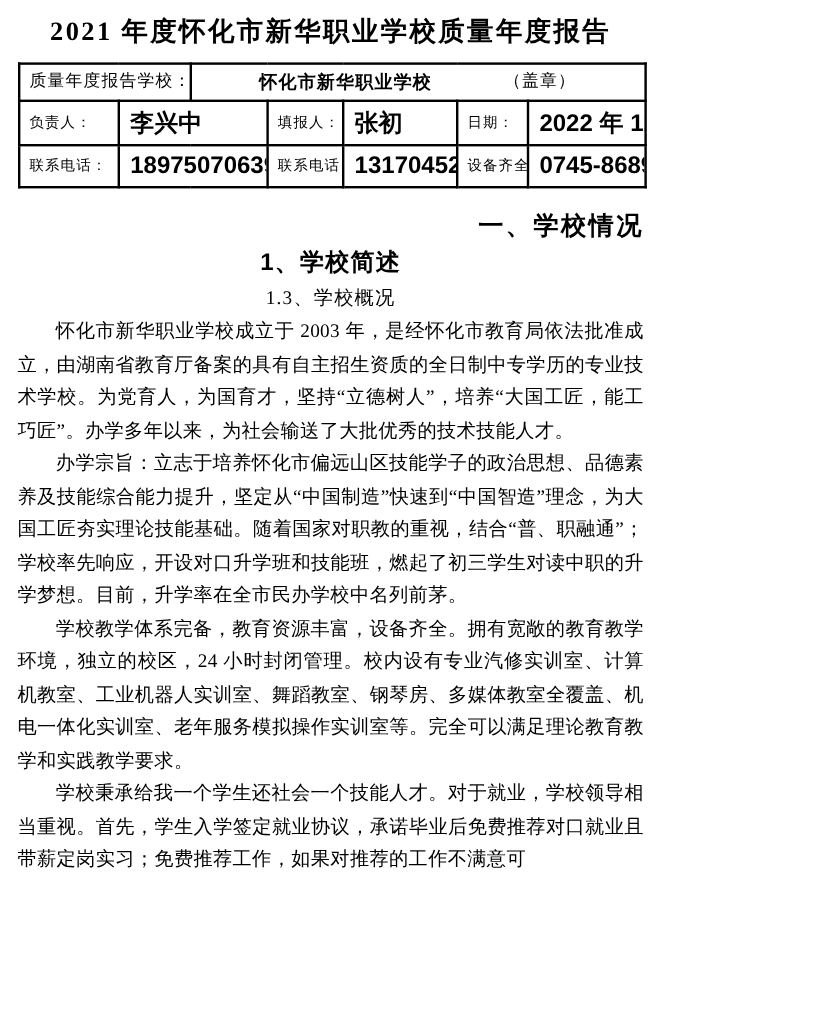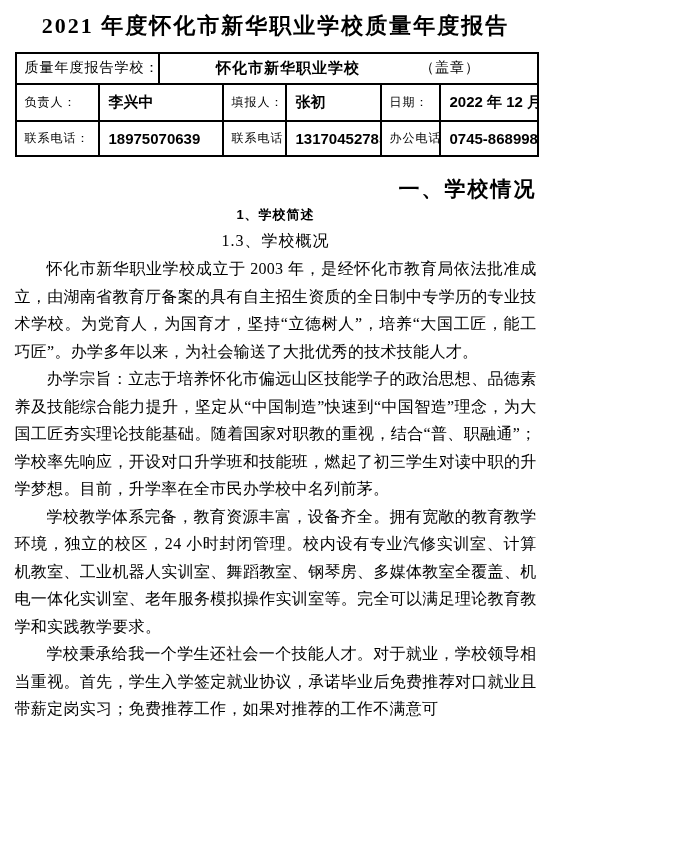--- a/index.html
+++ b/index.html
@@ -49,21 +49,21 @@
     letter-spacing: 1px;
   }
   td.cell-label-big {
     font-size: 14px;
     padding-left: 8px;
     letter-spacing: 1px;
   }
   td.cell-value {
     font-family: "Liberation Sans", "DejaVu Sans", sans-serif;
     font-weight: bold;
-    font-size: 15px;
+    font-size: 20px;
     padding-left: 9px;
   }
   td.cell-school-seal .seal-wrap {
     display: flex;
     align-items: flex-start;
     justify-content: center;
     gap: 60px;
   }
   .school-name {
     font-family: "Liberation Sans", "DejaVu Sans", sans-serif;
@@ -82,21 +82,21 @@
     font-weight: bold;
     font-size: 21px;
     letter-spacing: 2px;
     line-height: 1.1;
   }
   .heading-2 {
     margin-top: 8px;
     text-align: center;
     font-family: "Liberation Sans", "DejaVu Sans", sans-serif;
     font-weight: bold;
-    font-size: 13px;
+    font-size: 20px;
     letter-spacing: 1px;
     line-height: 1.15;
   }
   .heading-3 {
     margin-top: 9px;
     text-align: center;
     font-weight: normal;
     font-size: 16px;
     letter-spacing: 1px;
     line-height: 1.15;
@@ -146,21 +146,21 @@
         <td class="cell-label">填报人：</td>
         <td class="cell-value">张初</td>
         <td class="cell-label">日期：</td>
         <td class="cell-value">2022 年 12 月</td>
       </tr>
       <tr class="row-phone">
         <td class="cell-label">联系电话：</td>
         <td class="cell-value" colspan="2">18975070639</td>
         <td class="cell-label">联系电话：</td>
         <td class="cell-value">13170452785</td>
-        <td class="cell-label">办公电话</td>
+        <td class="cell-label">设备齐全</td>
         <td class="cell-value">0745-8689988</td>
       </tr>
     </tbody>
       </table>
 
     <div class="heading-1">一、学校情况</div>
     <div class="heading-2">1、学校简述</div>
     <div class="heading-3">1.3、学校概况</div>
 
     <div class="body-text">

